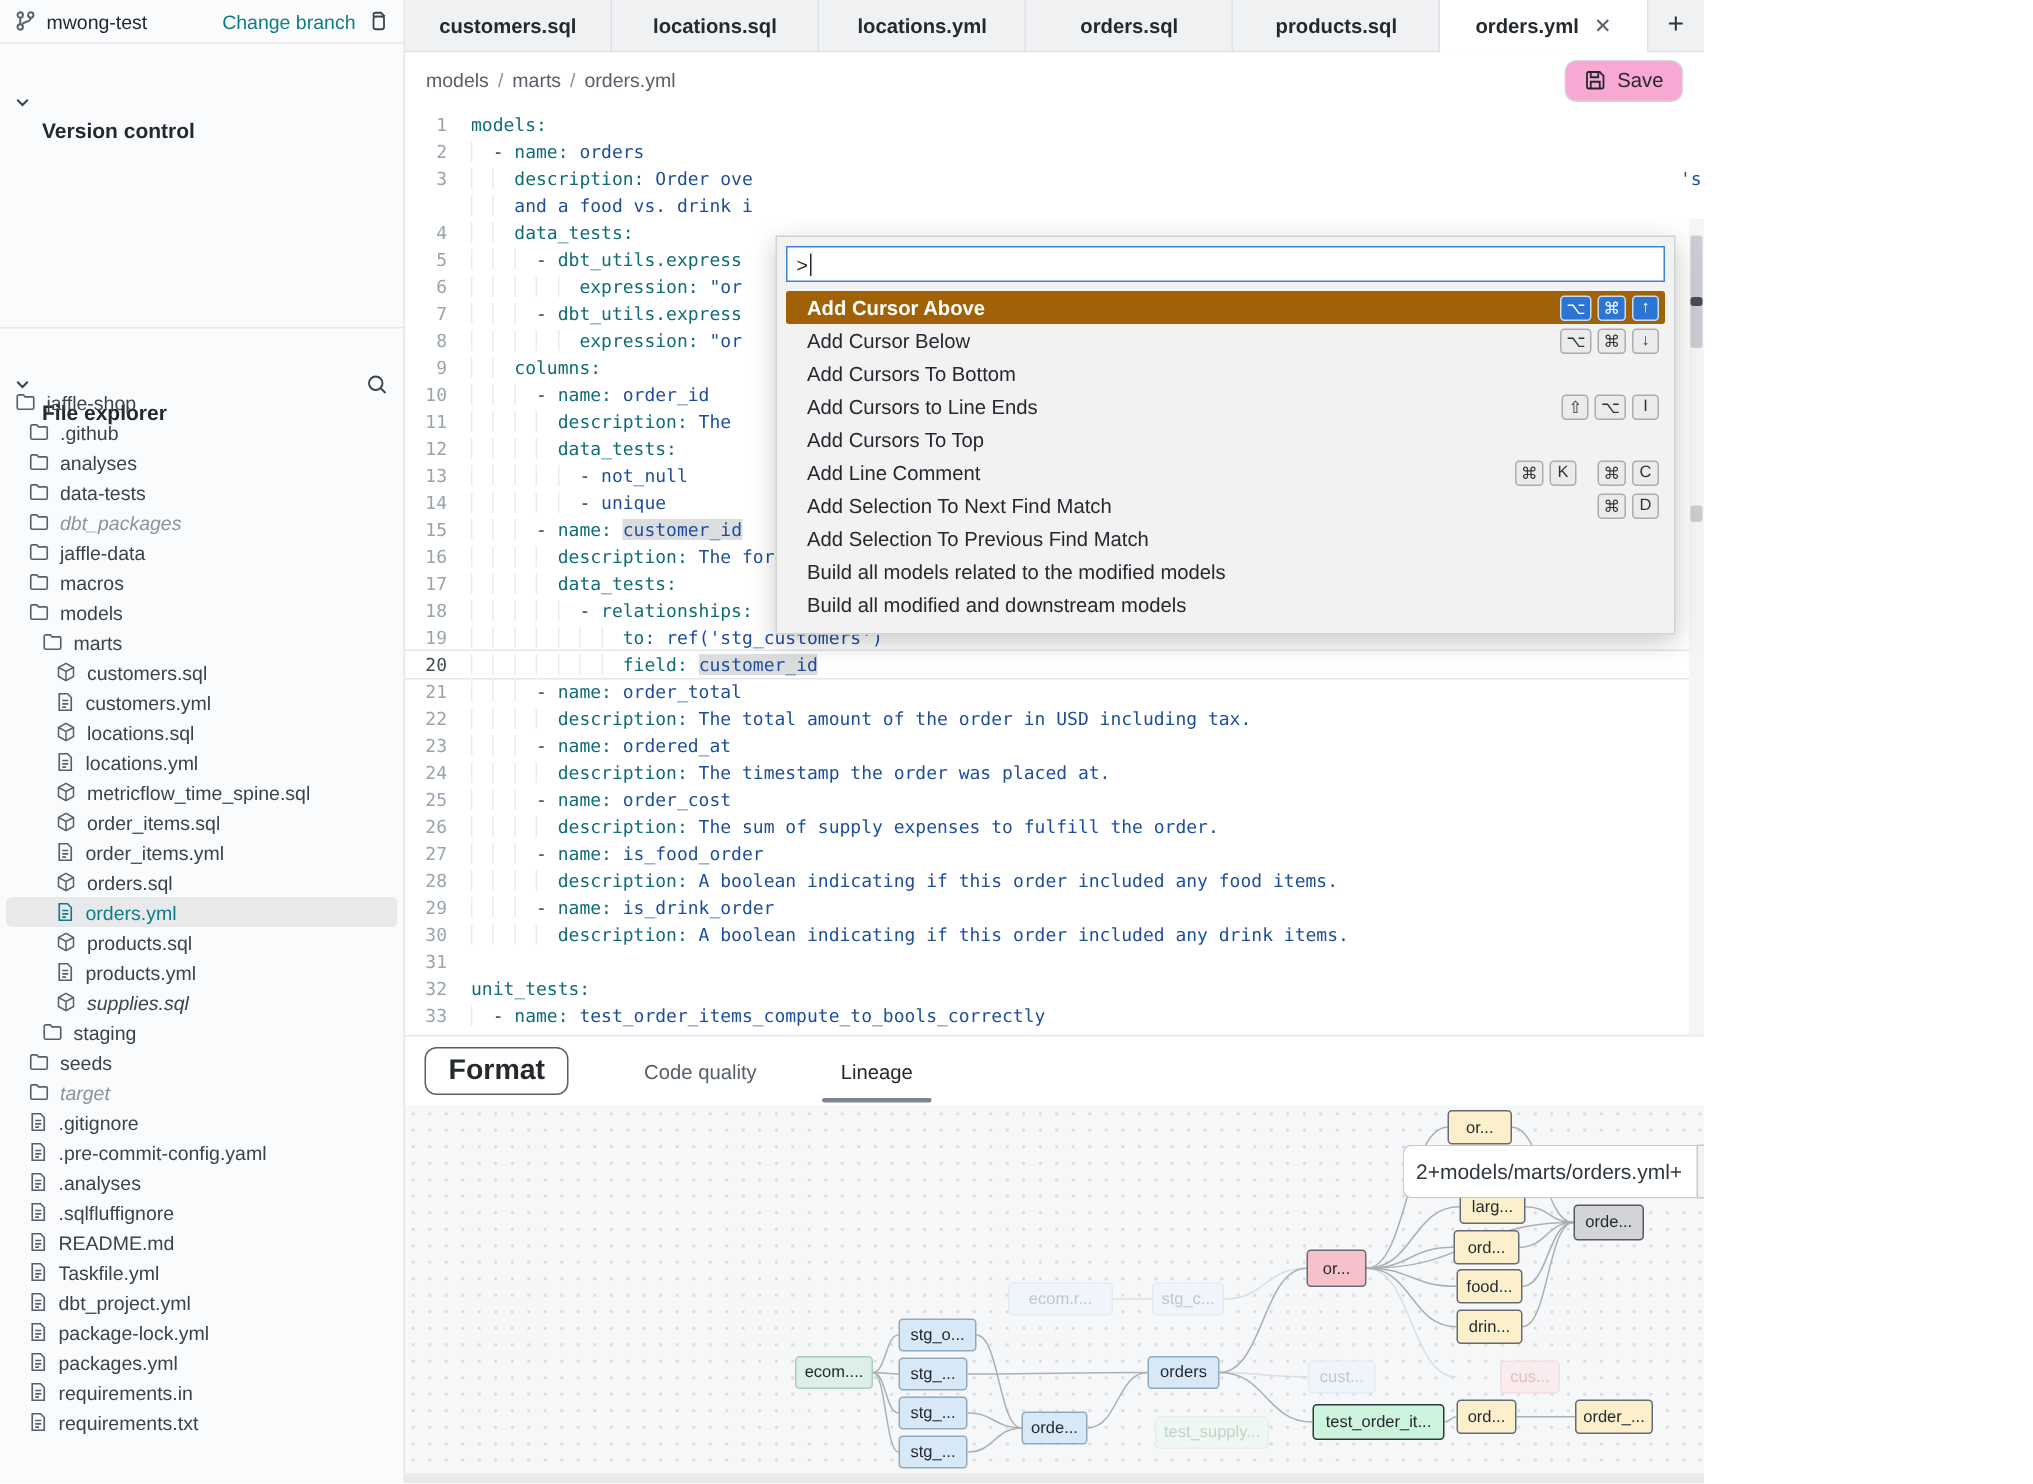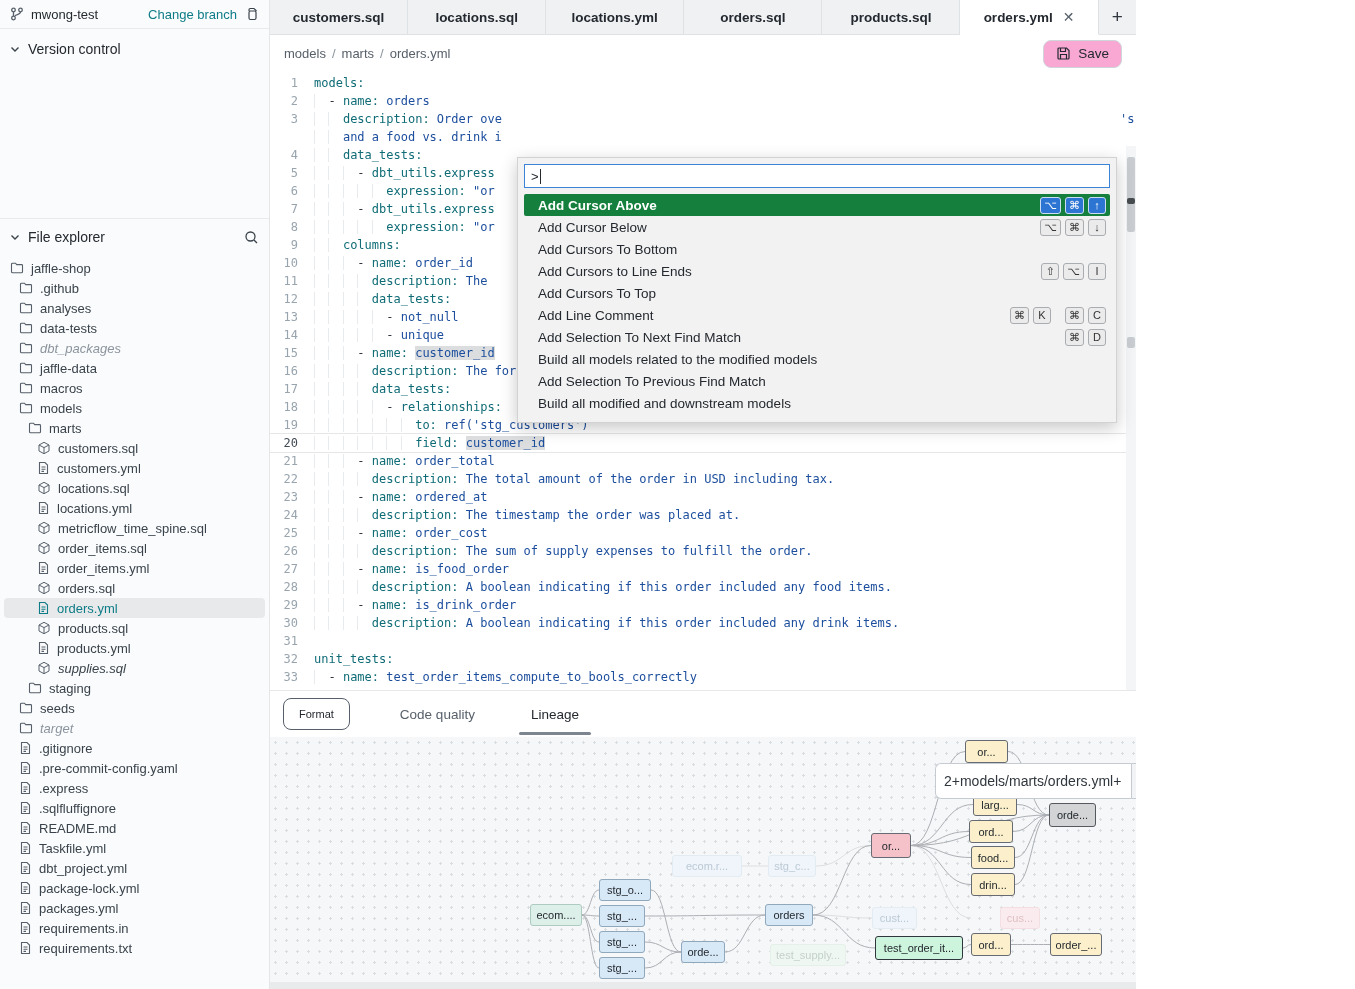--- a/index.html
+++ b/index.html
@@ -9,21 +9,21 @@
 
   
   .sidebar { position:relative; width:270px; height:100%; background:#FAFBFC;
     border-right:1px solid #E4E6E8; flex:0 0 270px; }
   .branch-row { height:29px; display:flex; align-items:center; padding:0 10px;
     border-bottom:1px solid #E8EAEC; gap:7px; }
   .branch-name { font-size:13px; color:#24292F; flex:0 0 auto; }
   .branch-spacer { flex:1; }
   .link-teal { color:#0E7C86; font-size:13px; cursor:pointer; }
   .section-head { display:flex; align-items:center; gap:8px; padding:12px 10px 8px 10px; }
-  .section-title { font-size:14px; font-weight:normal; color:#24292F; }
+  .section-title { font-size:14px; font-weight:bold; color:#24292F;margin-top:38px; }
   .chev { width:10px; height:10px; }
   .pr-btn { position:absolute; left:16px; top:86px; width:236px; height:40px;
     background:#E2F4EA; border:1px solid #4C9F78; border-radius:8px; display:flex;
     align-items:stretch; cursor:pointer; }
   .pr-main { flex:1; display:flex; align-items:center; gap:8px; padding:0 12px; font-size:13px; color:#1D2A25; }
   .pr-split { width:30px; border-left:1px solid #4C9F78; display:flex; align-items:center; justify-content:center; }
   .fe-head { position:absolute; top:218px; left:0; right:0; border-top:1px solid #E8EAEC;
     display:flex; align-items:center; gap:8px; padding:10px 10px 6px 10px; }
   .tree { position:absolute; top:258px; left:4px; right:4px; bottom:0; overflow:hidden; font-size:13px; }
   .tree-row { height:20px; display:flex; align-items:center; gap:7px; color:#3A434B;
@@ -84,33 +84,33 @@
 
   
   .palette { position:absolute; left:247px; top:85px; width:600px; background:#F2F2F2;
     border:1px solid #D2D2D2; box-shadow:0 5px 16px rgba(0,0,0,.22); padding:6px 6px 8px 6px; z-index:30; }
   .pal-input { height:24px; background:#fff; border:1.5px solid #3B82D9; display:flex;
     align-items:center; padding:0 6px; font-size:13px; color:#24292F; }
   .pal-caret { display:inline-block; width:1px; height:15px; background:#24292F; margin-left:1px; }
   .pal-list { margin-top:6px; }
   .pal-row { height:22px; display:flex; align-items:center; padding:0 4px 0 14px;
     font-size:13.5px; color:#24292F; cursor:pointer; }
-  .pal-row.sel { background:#15803d; color:#fff; font-weight:bold; border-radius:2px;text-align:right; }
+  .pal-row.sel { background:#a16207; color:#fff; font-weight:bold; border-radius:2px;text-align:right; }
   .pal-keys { margin-left:auto; display:flex; align-items:center; gap:4px; }
   .key-group { display:flex; gap:4px; margin-left:10px; }
   .kbd { min-width:18px; height:17px; padding:0 3px; border-radius:3px; background:#EBEBEB;
     border:1px solid #A9ACB0; color:#333; font-size:11px; display:flex; align-items:center;
     justify-content:center; font-weight:normal; }
   .pal-row.sel .kbd { background:#2D75D3; border-color:#CBDCF3; color:#fff; }
 
   
   .bottombar { position:absolute; top:690px; left:0; right:0; height:47px; background:#fff;
     border-top:1px solid #E6E8EA; display:flex; align-items:center; }
   .format-btn { margin-left:13px; height:32px; padding:0 15px; border:1.5px solid #57606A;
-    border-radius:8px; background:#fff; font-size:11px; font-weight:normal; color:#24292F;
+    border-radius:8px; background:#fff; font-size:19px; font-weight:bold; color:#24292F;
     display:flex; align-items:center; cursor:pointer; }
   .btab { margin-left:44px; font-size:13.5px; color:#57606A; cursor:pointer; position:relative;
     height:100%; display:flex; align-items:center; padding:0 6px; }
   .btab.active { color:#24292F; }
   .btab.active::after { content:""; position:absolute; left:-6px; right:-6px; bottom:2px;
     height:3px; background:#7D8590; border-radius:2px; }
 
   
   .lineage { position:absolute; top:737px; left:0; right:0; bottom:0; background:#F6F7F8;
     background-image:radial-gradient(circle, #DADDE0 1px, transparent 1.3px);
@@ -350,21 +350,21 @@
             <path d="M2.5 1.5h5.5l2.5 2.5v8.5h-8z"></path>
             <path d="M4.5 6h4 M4.5 8.2h4 M4.5 10.4h2.5"></path>
           </svg>
           <span class="lbl">.pre-commit-config.yaml</span>
         </div>
         <div class="tree-row" style="padding-left: 15px;">
           <svg class="icon" width="13" height="14" viewBox="0 0 13 14" fill="none" stroke-width="1.1">
             <path d="M2.5 1.5h5.5l2.5 2.5v8.5h-8z"></path>
             <path d="M4.5 6h4 M4.5 8.2h4 M4.5 10.4h2.5"></path>
           </svg>
-          <span class="lbl">.express</span>
+          <span class="lbl">.analyses</span>
         </div>
         <div class="tree-row" style="padding-left: 15px;">
           <svg class="icon" width="13" height="14" viewBox="0 0 13 14" fill="none" stroke-width="1.1">
             <path d="M2.5 1.5h5.5l2.5 2.5v8.5h-8z"></path>
             <path d="M4.5 6h4 M4.5 8.2h4 M4.5 10.4h2.5"></path>
           </svg>
           <span class="lbl">.sqlfluffignore</span>
         </div>
         <div class="tree-row" style="padding-left: 15px;">
           <svg class="icon" width="13" height="14" viewBox="0 0 13 14" fill="none" stroke-width="1.1">
@@ -770,25 +770,25 @@
             <div class="pal-row">
               <span>Add Selection To Next Find Match</span>
               <span class="pal-keys">
                 <span class="key-group">
                   <span class="kbd">⌘</span>
                   <span class="kbd">D</span>
                 </span>
               </span>
             </div>
             <div class="pal-row">
+              <span>Add Selection To Previous Find Match</span>
+              <span class="pal-keys"></span>
+            </div>
+            <div class="pal-row">
               <span>Build all models related to the modified models</span>
-              <span class="pal-keys"></span>
-            </div>
-            <div class="pal-row">
-              <span>Add Selection To Previous Find Match</span>
               <span class="pal-keys"></span>
             </div>
             <div class="pal-row">
               <span>Build all modified and downstream models</span>
               <span class="pal-keys"></span>
             </div>
           </div>
       </div>
     </div>
 

